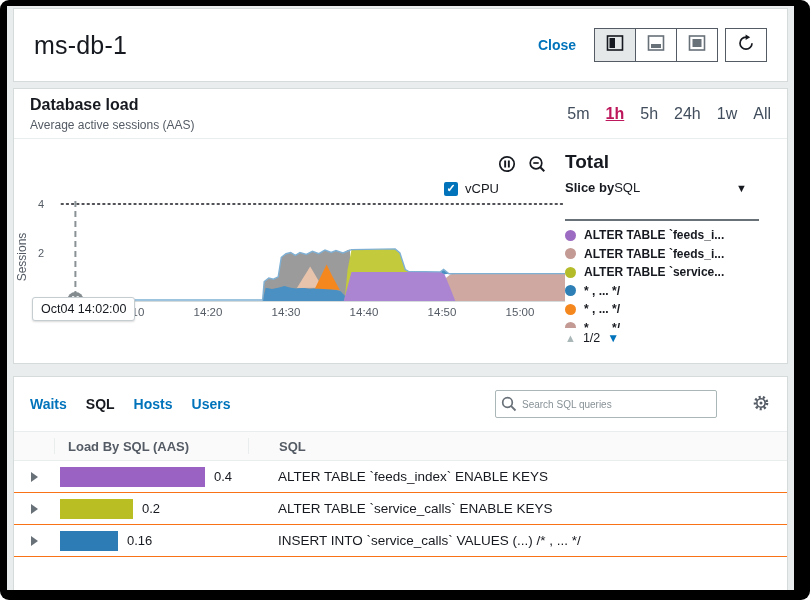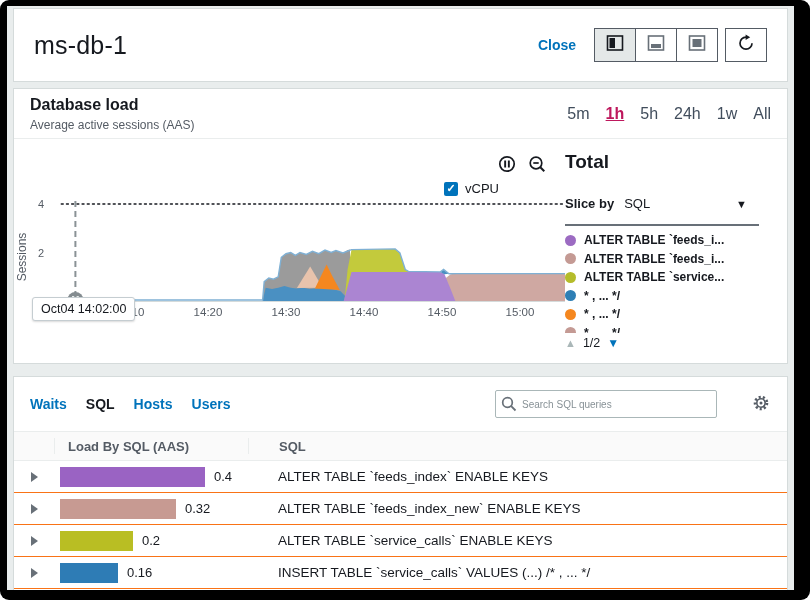--- a/index.html
+++ b/index.html
@@ -42,22 +42,22 @@
     line-height:1; cursor:pointer; }
   .vcpu-label { font-size:13px; }
   .plot svg.main { position:absolute; inset:0; }
   .tooltip { position:absolute; left:18px; top:158px; background:#fff;
     border:1px solid #c5cdd1; border-radius:3px; box-shadow:0 1px 2px rgba(0,0,0,.15);
     font-size:12.5px; padding:4px 8px; white-space:nowrap; z-index:3; }
 
   
   .legend { width:208px; padding:12px 14px 0 0; font-size:12.5px; }
   .legend-total { font-size:19px; font-weight:700; }
-  .sliceby-row { display:flex; align-items:center; gap:10px; margin-top:23px;
-    padding-bottom:13px; border-bottom:2px solid #687078; }
+  .sliceby-row { display:flex; align-items:center; margin-top:7px;
+    padding-bottom:24px; border-bottom:2px solid #687078; }
   .sliceby-label { font-weight:700; font-size:13px; }
   .sliceby-value { font-size:13px; }
   .sliceby-caret { margin-left:auto; margin-right:12px; font-size:11px; color:#16191f; cursor:pointer; }
   .legend-list { list-style:none; margin-top:5px; height:102px; overflow:hidden; }
   .legend-list li { display:flex; align-items:center; gap:8px; height:18.5px; cursor:pointer; }
   .dot { width:11px; height:11px; border-radius:50%; flex:none; }
   .legend-label { font-weight:700; font-size:12px; white-space:nowrap; overflow:hidden;
     text-overflow:ellipsis; }
   .legend-pager { display:flex; align-items:center; gap:7px; margin-top:3px; }
   .pager-up { color:#aab7b8; font-size:11px; cursor:pointer; }
@@ -292,45 +292,33 @@
       </div>
       <div class="col-sql">
           <span class="sql-text">ALTER TABLE `feeds_index` ENABLE KEYS</span>
         </div>
     </div>
     <div class="trow">
       <div class="col-exp">
           <span class="expander"></span>
         </div>
       <div class="col-load">
-        <span class="loadbar" style="width: 116px; background: rgb(199, 154, 146);"></span>
-        <span class="val-label">0.32</span>
+        <span class="loadbar" style="width: 73px; background: rgb(185, 190, 35);"></span>
+        <span class="val-label">0.2</span>
       </div>
       <div class="col-sql">
-          <span class="sql-text">ALTER TABLE `feeds_index_new` ENABLE KEYS</span>
+          <span class="sql-text">ALTER TABLE `service_calls` ENABLE KEYS</span>
         </div>
     </div>
     <div class="trow">
       <div class="col-exp">
           <span class="expander"></span>
         </div>
       <div class="col-load">
-        <span class="loadbar" style="width: 73px; background: rgb(185, 190, 35);"></span>
-        <span class="val-label">0.2</span>
-      </div>
-      <div class="col-sql">
-          <span class="sql-text">ALTER TABLE `service_calls` ENABLE KEYS</span>
-        </div>
-    </div>
-    <div class="trow">
-      <div class="col-exp">
-          <span class="expander"></span>
-        </div>
-      <div class="col-load">
         <span class="loadbar" style="width: 58px; background: rgb(46, 124, 181);"></span>
         <span class="val-label">0.16</span>
       </div>
       <div class="col-sql">
-          <span class="sql-text">INSERT TABLE `service_calls` VALUES (...) /* , ... */</span>
+          <span class="sql-text">INSERT INTO `service_calls` VALUES (...) /* , ... */</span>
         </div>
     </div>
   </div>
 </div>
 
 </body></html>

